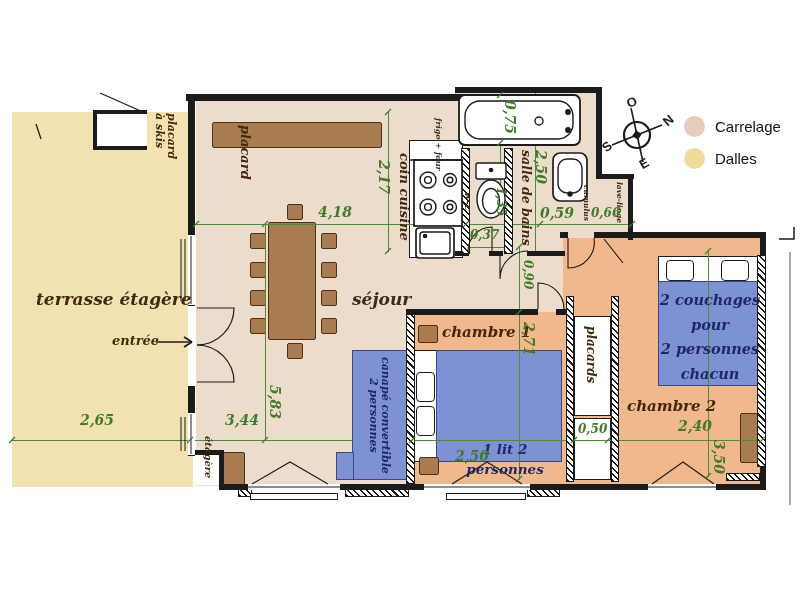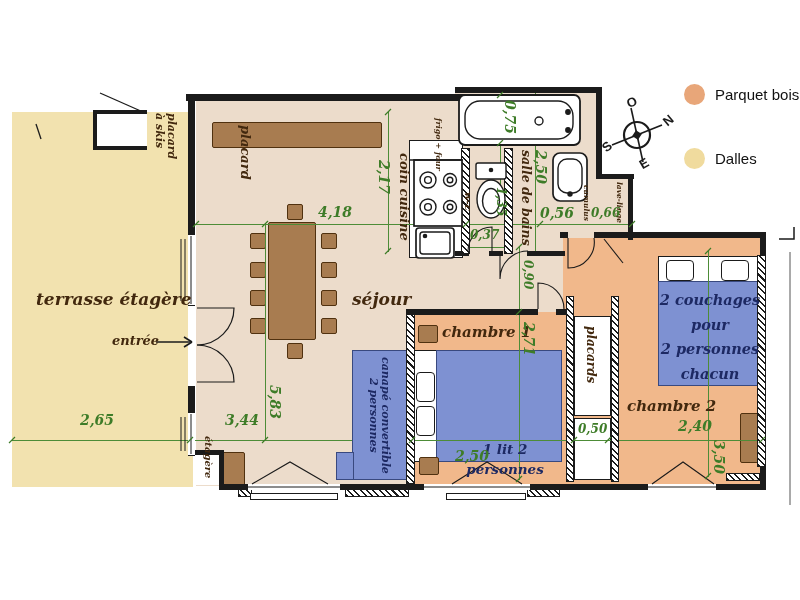--- a/index.html
+++ b/index.html
@@ -230,23 +230,23 @@
       <line x1="12" y1="50" x2="62" y2="30" stroke="#1b1b1b" stroke-width="1.6"></line>
       <line x1="31" y1="13" x2="43" y2="67" stroke="#1b1b1b" stroke-width="1.6"></line>
       <rect x="33.5" y="36.5" width="7" height="7" fill="#1b1b1b" transform="rotate(33 37 40)"></rect>
       <text x="27" y="12" font-family="Liberation Sans,sans-serif" font-size="13" font-weight="bold" fill="#1b1b1b" transform="rotate(-24 31 8)">O</text>
       <text x="64" y="30" font-family="Liberation Sans,sans-serif" font-size="13" font-weight="bold" fill="#1b1b1b" transform="rotate(-40 68 26)">N</text>
       <text x="3" y="56" font-family="Liberation Sans,sans-serif" font-size="13" font-weight="bold" fill="#1b1b1b" transform="rotate(-40 7 52)">S</text>
       <text x="40" y="73" font-family="Liberation Sans,sans-serif" font-size="13" font-weight="bold" fill="#1b1b1b" transform="rotate(-30 44 69)">E</text>
     </g>
   </svg>
 
-  <div class="legend-row" style="left:684px;top:84px;">
-    <div class="legend-swatch" style="background:#e8a679;"></div>
-    <div class="legend-label">Parquet bois</div>
+  <div class="legend-row" style="left:684px;top:116px;">
+    <div class="legend-swatch" style="background:#e6cdbb;"></div>
+    <div class="legend-label">Carrelage</div>
   </div>
   <div class="legend-row" style="left:684px;top:148px;">
     <div class="legend-swatch" style="background:#f0db9e;"></div>
     <div class="legend-label">Dalles</div>
   </div>
 
   <div class="lbl" style="left:36px;top:290px;font-size:17px;">terrasse étagère</div>
   <div class="lbl" style="left:112px;top:334px;font-size:13px;">entrée</div>
   <div class="lbl" style="left:352px;top:290px;font-size:17px;">séjour</div>
   <div class="lbl vtext" style="left:237px;top:125px;font-size:13px;">placard</div>
@@ -271,21 +271,21 @@
 pour
 2 personnes
 chacun</div>
 
   <div class="dim" style="left:318px;top:204px;">4,18</div>
   <div class="dim vtext" style="left:376px;top:160px;">2,17</div>
   <div class="dim vtext" style="left:502px;top:100px;">0,75</div>
   <div class="dim vtext" style="left:533px;top:150px;">2,50</div>
   <div class="dim vtext small" style="left:494px;top:187px;">1,35</div>
   <div class="dim small" style="left:470px;top:228px;">0,37</div>
-  <div class="dim" style="left:540px;top:205px;">0,56</div>
+  <div class="dim" style="left:540px;top:205px;">0,59</div>
   <div class="dim small" style="left:591px;top:206px;">0,66</div>
   <div class="dim vtext small" style="left:521px;top:260px;">0,90</div>
   <div class="dim vtext" style="left:521px;top:322px;">2,71</div>
   <div class="dim" style="left:455px;top:448px;">2,50</div>
   <div class="dim small" style="left:578px;top:422px;">0,50</div>
   <div class="dim" style="left:664px;top:418px;margin-left:14px;">2,40</div>
   <div class="dim vtext" style="left:711px;top:440px;">3,50</div>
   <div class="dim vtext" style="left:267px;top:385px;">5,83</div>
   <div class="dim" style="left:80px;top:412px;">2,65</div>
   <div class="dim" style="left:225px;top:412px;">3,44</div>

